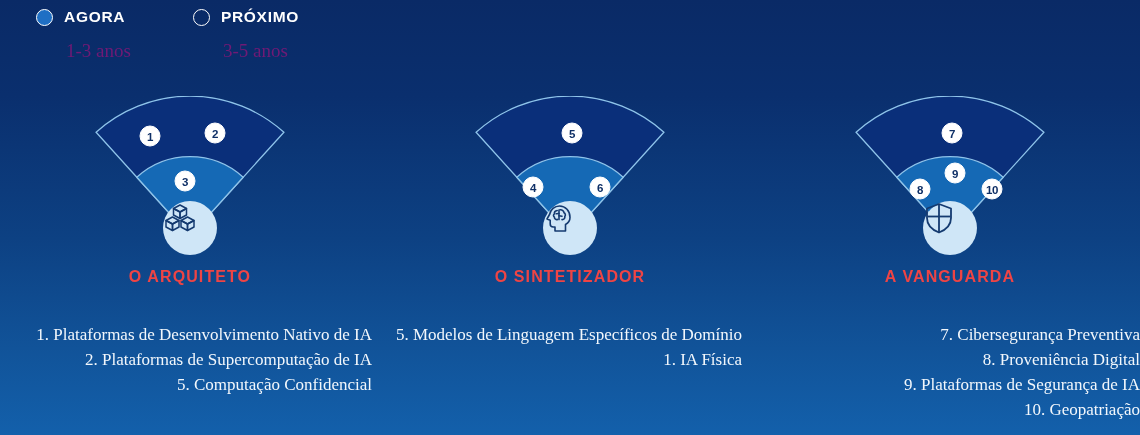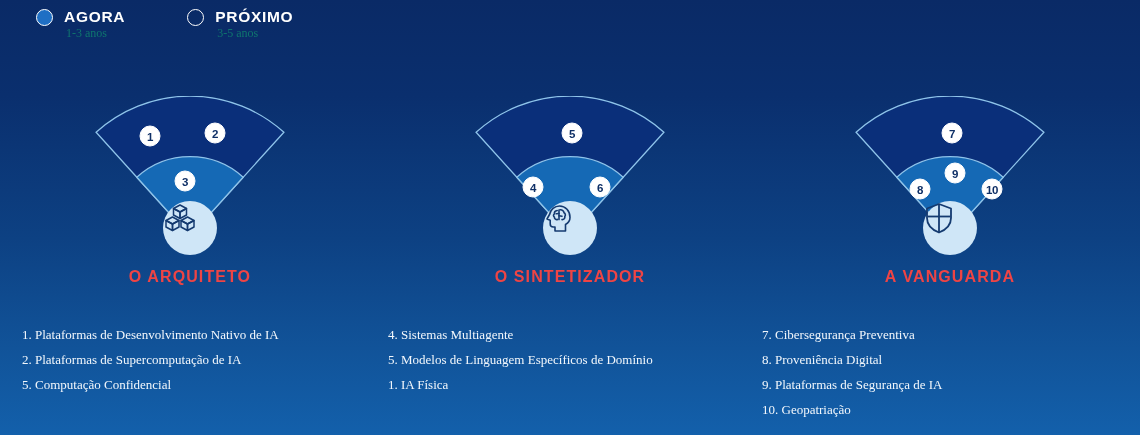--- a/index.html
+++ b/index.html
@@ -55,23 +55,23 @@
   }
   .legend-label {
     font-size: 15.5px;
     font-weight: bold;
     letter-spacing: 0.7px;
     color: #ffffff;
     white-space: nowrap;
   }
   .legend-sub {
     font-family: "Liberation Serif", serif;
-    font-size: 12px;
-    color: #0f766e;
-    margin-top: 0;
+    font-size: 19px;
+    color: #701a75;
+    margin-top: 14px;
     margin-left: 30px;
     white-space: nowrap;
   }
 
   
   .fans {
     position: absolute;
     top: 96px;
     left: 0;
     width: 1140px;
@@ -139,23 +139,24 @@
   .lists {
     position: absolute;
     top: 322px;
     left: 0;
     width: 1140px;
     height: 110px;
     display: flex;
   }
   .list-col {
     font-family: "Liberation Serif", serif;
-    font-size: 13px;
+    font-size: 17px;
     line-height: 25px;
     color: #f2f7fc;
+    text-align: right;
   }
   .list-col-1 { width: 372px; padding-left: 22px; box-sizing: border-box; }
   .list-col-2 { width: 370px; padding-left: 16px; box-sizing: border-box; }
   .list-col-3 { width: 398px; padding-left: 20px; box-sizing: border-box; }
   .list-line {
     white-space: nowrap;
   }
 </style>
 </head>
 <body>
@@ -257,21 +258,20 @@
 
 </div>
 
 <div class="lists">
   <div class="list-col list-col-1">
     <div class="list-line">1. Plataformas de Desenvolvimento Nativo de IA</div>
     <div class="list-line">2. Plataformas de Supercomputação de IA</div>
     <div class="list-line">5. Computação Confidencial</div>
   </div>
   <div class="list-col list-col-2">
-    <div class="list-line">4. Sistemas Multiagente</div>
     <div class="list-line">5. Modelos de Linguagem Específicos de Domínio</div>
     <div class="list-line">1. IA Física</div>
   </div>
   <div class="list-col list-col-3">
     <div class="list-line">7. Cibersegurança Preventiva</div>
     <div class="list-line">8. Proveniência Digital</div>
     <div class="list-line">9. Plataformas de Segurança de IA</div>
     <div class="list-line">10. Geopatriação</div>
   </div>
 </div>

